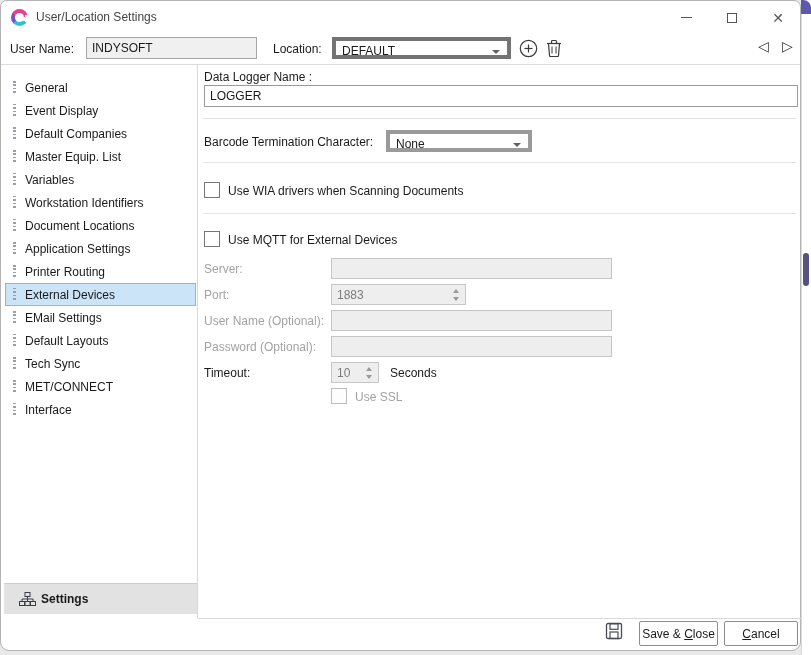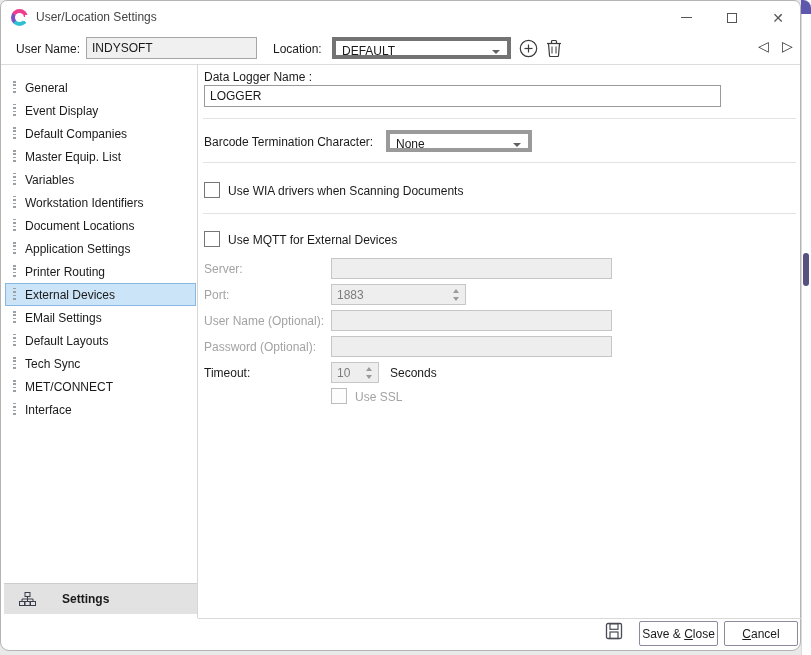--- a/index.html
+++ b/index.html
@@ -47,21 +47,21 @@
   .sep-top { left:0px; top:63px; width:799px; background:#dcdcdc; }
   .v-divider { position:absolute; left:196px; top:63px; width:1px; height:554px; background:#d7d7d7; }
 
   
   .nav-list { position:absolute; left:4px; top:75px; width:191px; }
   .nav-item { height:23px; display:flex; align-items:center; padding-left:7px; border:1px solid transparent; cursor:default; }
   .nav-item.selected { background:#cce4f7; border-color:#86b8e2; }
   .grip { width:3px; height:13px; margin-right:9px;
     background-image:repeating-linear-gradient(to bottom, #9aa0a6 0 1.5px, transparent 1.5px 3.4px); }
   .settings-bar { position:absolute; left:3px; top:582px; width:193px; height:31px; background:#e2e2e2;
-    border-top:1px solid #cdcdcd; display:flex; align-items:center; padding-left:15px; gap:26px; font-weight:bold; }
+    border-top:1px solid #cdcdcd; display:flex; align-items:center; padding-left:15px; gap:5px; font-weight:bold; }
 
   
   .cb { position:absolute; width:16px; height:16px; background:#fff; border:1px solid #767676; }
   .cb-dis { border-color:#bcbcbc; background:#fdfdfd; }
   .gray { color:#a3a3a3; }
   .field { position:absolute; }
   .field input { width:100%; height:100%; border:1px solid #c6c6c6; background:#eeeeee; color:#7c7c7c;
     padding:0 5px; font-family:"Liberation Sans", sans-serif; font-size:12px; }
   .spin { position:absolute; right:5px; top:0; bottom:0; width:10px; display:flex; flex-direction:column;
     align-items:center; justify-content:center; gap:4px; }
@@ -96,21 +96,21 @@
           <span class="glyph-minbar"></span>
         </span>
       <span class="winbtn btn-max">
           <span class="glyph-maxbox"></span>
         </span>
       <span class="winbtn btn-close">
           <span>✕</span>
         </span>
     </div>
 
-    <span class="lbl" style="left:15px; top:41px;text-align:center;">User Name:</span>
+    <span class="lbl" style="left:9px; top:41px;text-align:center;">User Name:</span>
     <input class="tb tb-readonly" style="left: 85px; top: 36px; width: 171px; height: 22px;" readonly="" value="INDYSOFT">
     <span class="lbl" style="left:272px; top:41px;">Location:</span>
     <div class="combo" style="left:331px; top:36px; width:179px; height:22px;">
       <span class="val">DEFAULT</span>
       <span class="dd-arrow"></span>
     </div>
     <span class="toolicon" style="left:517px; top:37px;">
       <svg width="19" height="19" viewBox="0 0 19 19">
         <circle cx="9.5" cy="9.5" r="8.2" fill="none" stroke="#3b3b3b" stroke-width="1.2"></circle>
         <line x1="9.5" y1="5.5" x2="9.5" y2="13.5" stroke="#3b3b3b" stroke-width="1.2"></line>
@@ -204,21 +204,21 @@
         <line x1="8.5" y1="7" x2="8.5" y2="9.5" stroke="#3a3d4d" stroke-width="1"></line>
         <line x1="14" y1="7" x2="14" y2="9.5" stroke="#3a3d4d" stroke-width="1"></line>
         <rect x="0.5" y="9.5" width="5" height="4" fill="none" stroke="#3a3d4d" stroke-width="1"></rect>
         <rect x="6" y="9.5" width="5" height="4" fill="none" stroke="#3a3d4d" stroke-width="1"></rect>
         <rect x="11.5" y="9.5" width="5" height="4" fill="none" stroke="#3a3d4d" stroke-width="1"></rect>
       </svg>
       <span>Settings</span>
     </div>
 
     <span class="lbl" style="left:203px; top:69px;">Data Logger Name :</span>
-    <input class="tb" style="left: 203px; top: 84px; width: 517px; height: 22px;" value="LOGGER">
+    <input class="tb" style="left: 203px; top: 84px; width: 594px; height: 22px;" value="LOGGER">
 
     <div class="sep" style="left:202px; top:117px; width:593px;"></div>
 
     <span class="lbl" style="left:203px; top:134px;">Barcode Termination Character:</span>
     <div class="combo" style="left:385px; top:129px; width:146px; height:22px; border-color:#9a9a9a;">
       <span class="val">None</span>
       <span class="dd-arrow"></span>
     </div>
 
     <div class="sep" style="left:202px; top:161px; width:593px;"></div>

